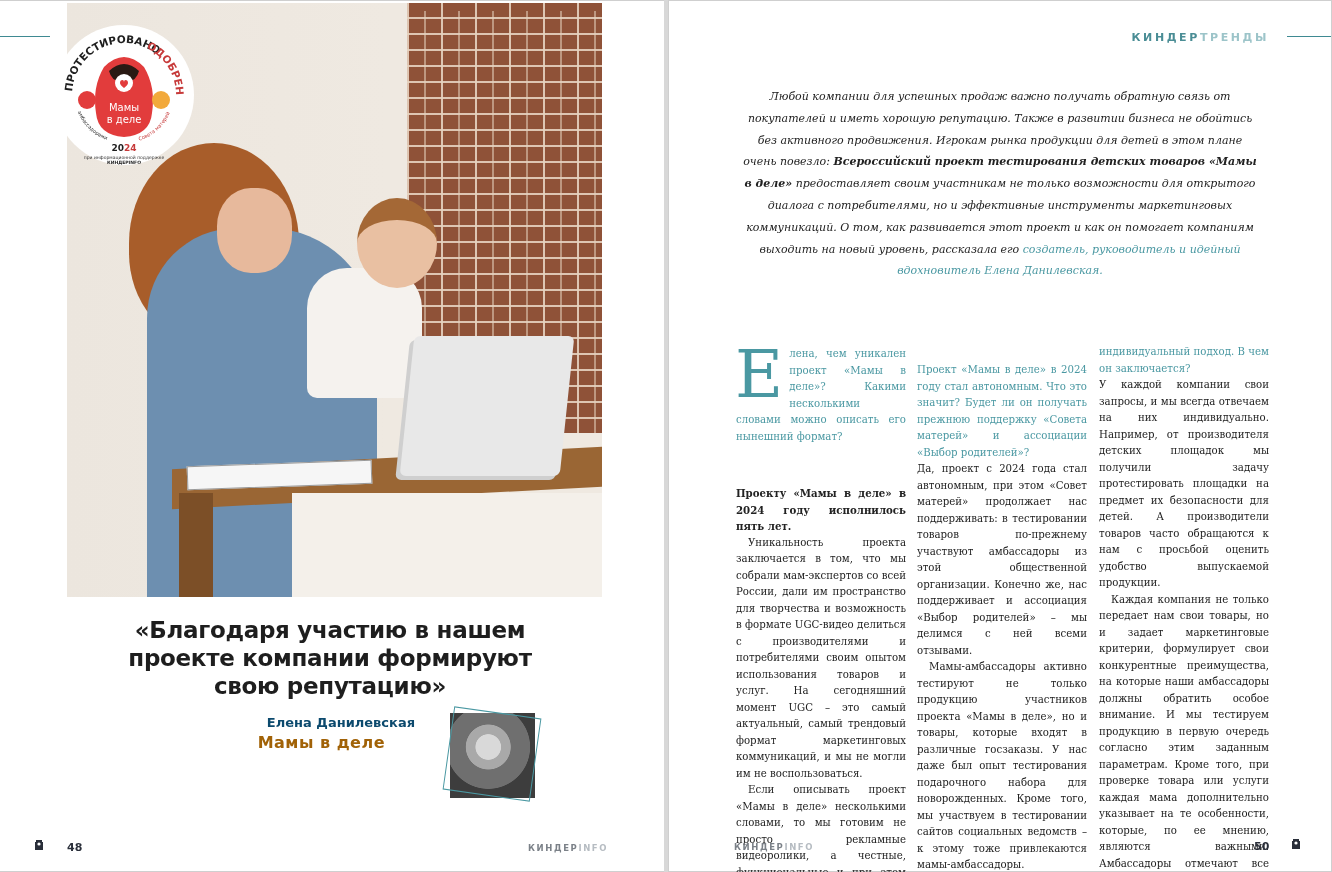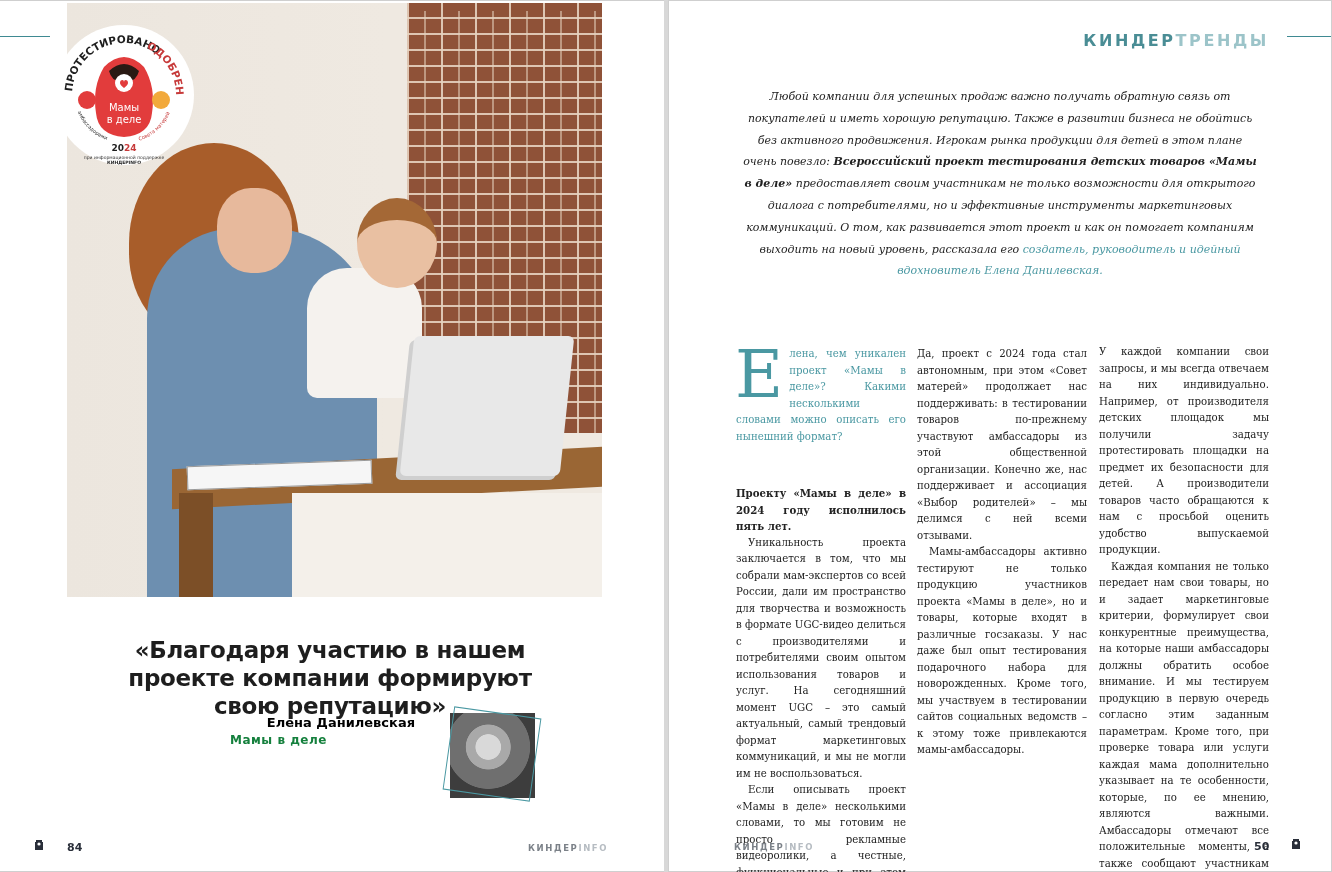--- a/index.html
+++ b/index.html
@@ -37,38 +37,38 @@
   .child-body { position: absolute; left: 240px; top: 265px; width: 115px; height: 130px; background: #f5f2ee; border-radius: 40px 40px 10px 10px; }
   .child-head { position: absolute; left: 290px; top: 195px; width: 80px; height: 90px; background: #e9c0a2; border-radius: 50%; border-top: 22px solid #a46836; }
   .laptop { position: absolute; left: 340px; top: 333px; width: 160px; height: 140px; background: #e8e8e8; border-radius: 6px; transform: skewX(-6deg); box-shadow: -4px 4px 0 #cfcfcf; }
   .notebook { position: absolute; left: 120px; top: 460px; width: 185px; height: 24px; background: #f6f6f6; border: 1px solid #999; transform: rotate(-2deg); }
 
   
   .badge { position: absolute; left: 54px; top: 24px; width: 140px; height: 140px; border-radius: 50%; background: #fff; }
   .badge svg { width: 140px; height: 140px; }
 
   
-  .pull-quote { position: absolute; left: 100px; top: 635px; width: 460px; text-align: center;
+  .pull-quote { position: absolute; left: 100px; top: 615px; width: 460px; text-align: center;
     font-family: "DejaVu Sans", sans-serif; font-weight: bold; font-size: 23px; line-height: 28px; color: #1e1e1e; letter-spacing: -0.3px; }
   .author-name { position: absolute; left: 230px; top: 714px; width: 185px; text-align: right;
-    font-family: "DejaVu Sans", sans-serif; font-weight: bold; font-size: 13px; color: #000000; }
-  .author-org { position: absolute; left: 230px; top: 732px; width: 155px; 
-    font-family: "DejaVu Sans", sans-serif; font-weight: bold; font-size: 12px; color: #15803d; letter-spacing: 0.5px; }
+    font-family: "DejaVu Sans", sans-serif; font-weight: bold; font-size: 13px; color: #0c4a6e; }
+  .author-org { position: absolute; left: 230px; top: 732px; width: 155px; text-align: right;
+    font-family: "DejaVu Sans", sans-serif; font-weight: bold; font-size: 16px; color: #a16207; letter-spacing: 0.5px; }
   .portrait-wrap { position: absolute; left: 445px; top: 707px; width: 95px; height: 92px; }
   .portrait { position: absolute; left: 5px; top: 5px; width: 85px; height: 85px;
     background: radial-gradient(circle at 45% 40%, #d9d9d9 0 18%, #a9a9a9 19% 32%, #6f6f6f 33% 60%, #3d3d3d 61%); }
   .portrait-frame { position: absolute; left: 3px; top: 4px; width: 88px; height: 84px; border: 1.5px solid #4a98a2; transform: rotate(8deg); }
 
   
   .folio { position: absolute; top: 840px; font-family: "DejaVu Sans", sans-serif; font-weight: bold; font-size: 11px; color: #2a2f3a; }
   .folio-icon { position: absolute; top: 838px; width: 10px; height: 12px; }
   .brand-footer { position: absolute; top: 842px; font-family: "DejaVu Sans", sans-serif; font-weight: bold; font-size: 8.5px; letter-spacing: 1.6px; color: #7b8188; }
   .brand-footer .light { color: #b6bcc2; }
 
-  .section-tag { position: absolute; top: 30px; right: 62px; font-family: "DejaVu Sans", sans-serif; font-weight: bold; font-size: 16px; letter-spacing: 2.6px; color: #4a8d95; }
+  .section-tag { position: absolute; top: 30px; right: 62px; font-family: "DejaVu Sans", sans-serif; font-weight: bold; font-size: 11px; letter-spacing: 2.6px; color: #4a8d95; }
   .section-tag .light { color: #9cc4c9; }
 
   
   .lead { position: absolute; left: 740px; top: 86px; width: 520px; text-align: center;
     font-family: "DejaVu Serif", serif; font-style: italic; font-size: 11px; line-height: 21.8px; color: #222; }
   .lead b { font-weight: bold; }
   .lead .teal { color: #4a98a2; }
 
   
   .col { position: absolute; top: 346px; width: 170px; font-size: 10.2px; line-height: 16.5px; text-align: justify; color: #222; hyphens: manual; }
@@ -144,47 +144,49 @@
     <div class="author-org">Мамы в деле</div>
     <div class="portrait-wrap">
       <div class="portrait"></div>
       <div class="portrait-frame"></div>
     </div>
 
     <svg class="folio-icon" style="left:34px" viewBox="0 0 10 12">
       <path d="M2 1 H8 V3 H9 V11 H1 V3 H2 Z" fill="#2a2f3a"></path>
       <circle cx="5" cy="5" r="1.6" fill="#fff"></circle>
     </svg>
-    <div class="folio" style="left:67px">84</div>
+    <div class="folio" style="left:67px">48</div>
     <div class="brand-footer" style="left:528px"><span>КИНДЕР</span><span class="light">INFO</span></div>
   </div>
 
   <div class="gutter"></div>
 
   <div class="page page-right">
     <div class="rule-right"></div>
     <div class="section-tag"><span>КИНДЕР</span><span class="light">ТРЕНДЫ</span></div>
   </div>
 
   <div class="lead"><span>Любой компании для успешных продаж важно получать обратную связь от покупателей и иметь хорошую репутацию. Также в развитии бизнеса не обойтись без активного продвижения. Игрокам рынка продукции для детей в этом плане очень повезло: </span><b>Всероссийский проект тестирования детских товаров «Мамы в деле»</b><span> предоставляет своим участникам не только возможности для открытого диалога с потребителями, но и эффективные инструменты маркетинговых коммуникаций. О том, как развивается этот проект и как он помогает компаниям выходить на новый уровень, рассказала его </span><span class="teal">создатель, руководитель и идейный вдохновитель Елена Данилевская.</span></div>
 
   <div class="col col-1">
     <p><span class="dropcap">Е</span><span class="q">лена, чем уникален проект «Мамы в деле»? Какими несколькими словами можно описать его нынешний формат?</span></p>
     <p class="a-bold">Проекту «Мамы в деле» в 2024 году исполнилось пять лет.</p>
     <p class="indent">Уникальность проекта заключается в том, что мы собрали мам-экспертов со всей России, дали им пространство для творчества и возможность в формате UGC-видео делиться с производителями и потребителями своим опытом использования товаров и услуг. На сегодняшний момент UGC – это самый актуальный, самый трендовый формат маркетинговых коммуникаций, и мы не могли им не воспользоваться.</p>
     <p class="indent">Если описывать проект «Мамы в деле» несколькими словами, то мы готовим не просто рекламные видеоролики, а честные, функциональные и при этом креативные отзывы на самые разные товары и услуги. Производители могут использовать отзывы мам-экспертов и для продвижения в соцсетях, и для работы по повышению качества выпускаемой продукции. Связано это с тем, что в своих видео мы не только показываем товар, но и рассматриваем его различные характеристики. Это может быть полезно и для маркетингового отдела, и для</p>
   </div>
 
   <div class="col col-2">
+    <p class="q gap">Проект «Мамы в деле» в 2024 году стал автономным. Что это значит? Будет ли он получать прежнюю поддержку «Совета матерей» и ассоциации «Выбор родителей»?</p>
     <p>Да, проект с 2024 года стал автономным, при этом «Совет матерей» продолжает нас поддерживать: в тестировании товаров по-прежнему участвуют амбассадоры из этой общественной организации. Конечно же, нас поддерживает и ассоциация «Выбор родителей» – мы делимся с ней всеми отзывами.</p>
     <p class="indent">Мамы-амбассадоры активно тестируют не только продукцию участников проекта «Мамы в деле», но и товары, которые входят в различные госзаказы. У нас даже был опыт тестирования подарочного набора для новорожденных. Кроме того, мы участвуем в тестировании сайтов социальных ведомств – к этому тоже привлекаются мамы-амбассадоры.</p>
 
   </div>
 
   <div class="col col-3">
+    <p class="q">индивидуальный подход. В чем он заключается?</p>
     <p>У каждой компании свои запросы, и мы всегда отвечаем на них индивидуально. Например, от производителя детских площадок мы получили задачу протестировать площадки на предмет их безопасности для детей. А производители товаров часто обращаются к нам с просьбой оценить удобство выпускаемой продукции.</p>
     <p class="indent">Каждая компания не только передает нам свои товары, но и задает маркетинговые критерии, формулирует свои конкурентные преимущества, на которые наши амбассадоры должны обратить особое внимание. И мы тестируем продукцию в первую очередь согласно этим заданным параметрам. Кроме того, при проверке товара или услуги каждая мама дополнительно указывает на те особенности, которые, по ее мнению, являются важными. Амбассадоры отмечают все положительные моменты, а также сообщают участникам проекта об обнаруженных недочетах.</p>
 
   </div>
 
   <div class="brand-footer" style="left:734px"><span>КИНДЕР</span><span class="light">INFO</span></div>
   <div class="folio" style="left:1254px">50</div>
   <svg class="folio-icon" style="left:1291px" viewBox="0 0 10 12">
     <path d="M2 1 H8 V3 H9 V11 H1 V3 H2 Z" fill="#2a2f3a"></path>
     <circle cx="5" cy="5" r="1.6" fill="#fff"></circle>

